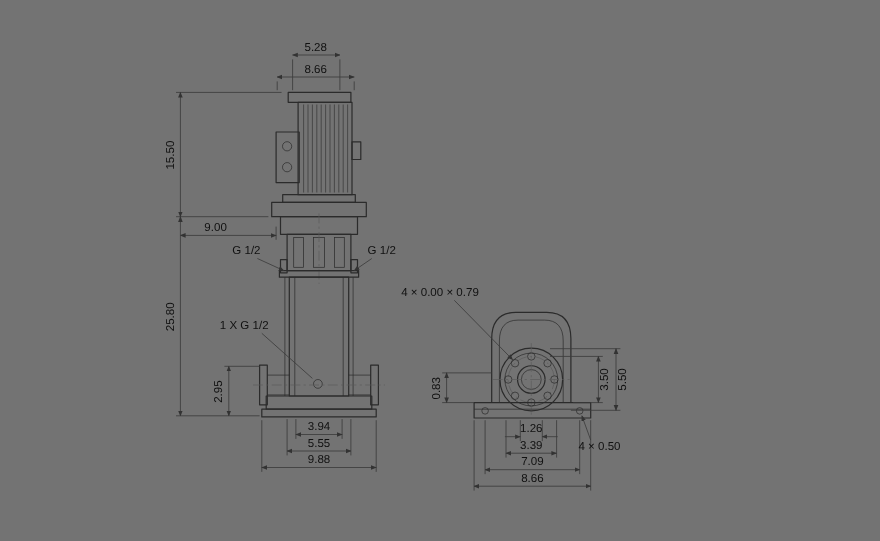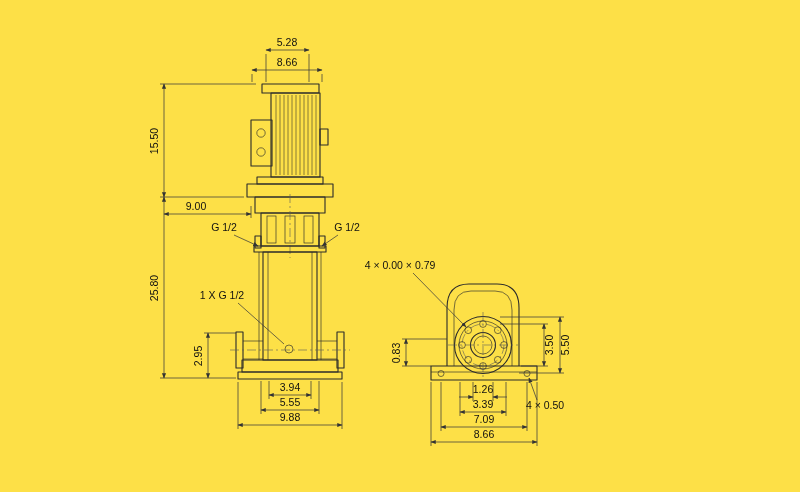--- a/index.html
+++ b/index.html
@@ -1,16 +1,16 @@
 <!DOCTYPE html>
 <html><head>
 <meta charset="utf-8">
 <style>
   html,body{margin:0;padding:0;background:#fff;}
-  .page{position:relative;width:800px;height:492px;background:#fde047;overflow:hidden;
+  .page{position:relative;width:800px;height:492px;background:#737373;overflow:hidden;
         font-family:"Liberation Sans", sans-serif;}
   svg{display:block;}
   .outline{fill:none;stroke:#2b2b2b;stroke-width:1.1;stroke-linejoin:round;}
   .thin{fill:none;stroke:#2b2b2b;stroke-width:0.65;}
   .fin{stroke:#2b2b2b;stroke-width:0.55;}
   .dim{fill:none;stroke:#3c3c3c;stroke-width:0.75;}
   .cl{fill:none;stroke:#5a5a5a;stroke-width:0.6;stroke-dasharray:9 3 2 3;}
   text{font-family:"Liberation Sans", sans-serif;font-size:10.5px;fill:#111;}
 </style>
 </head>

